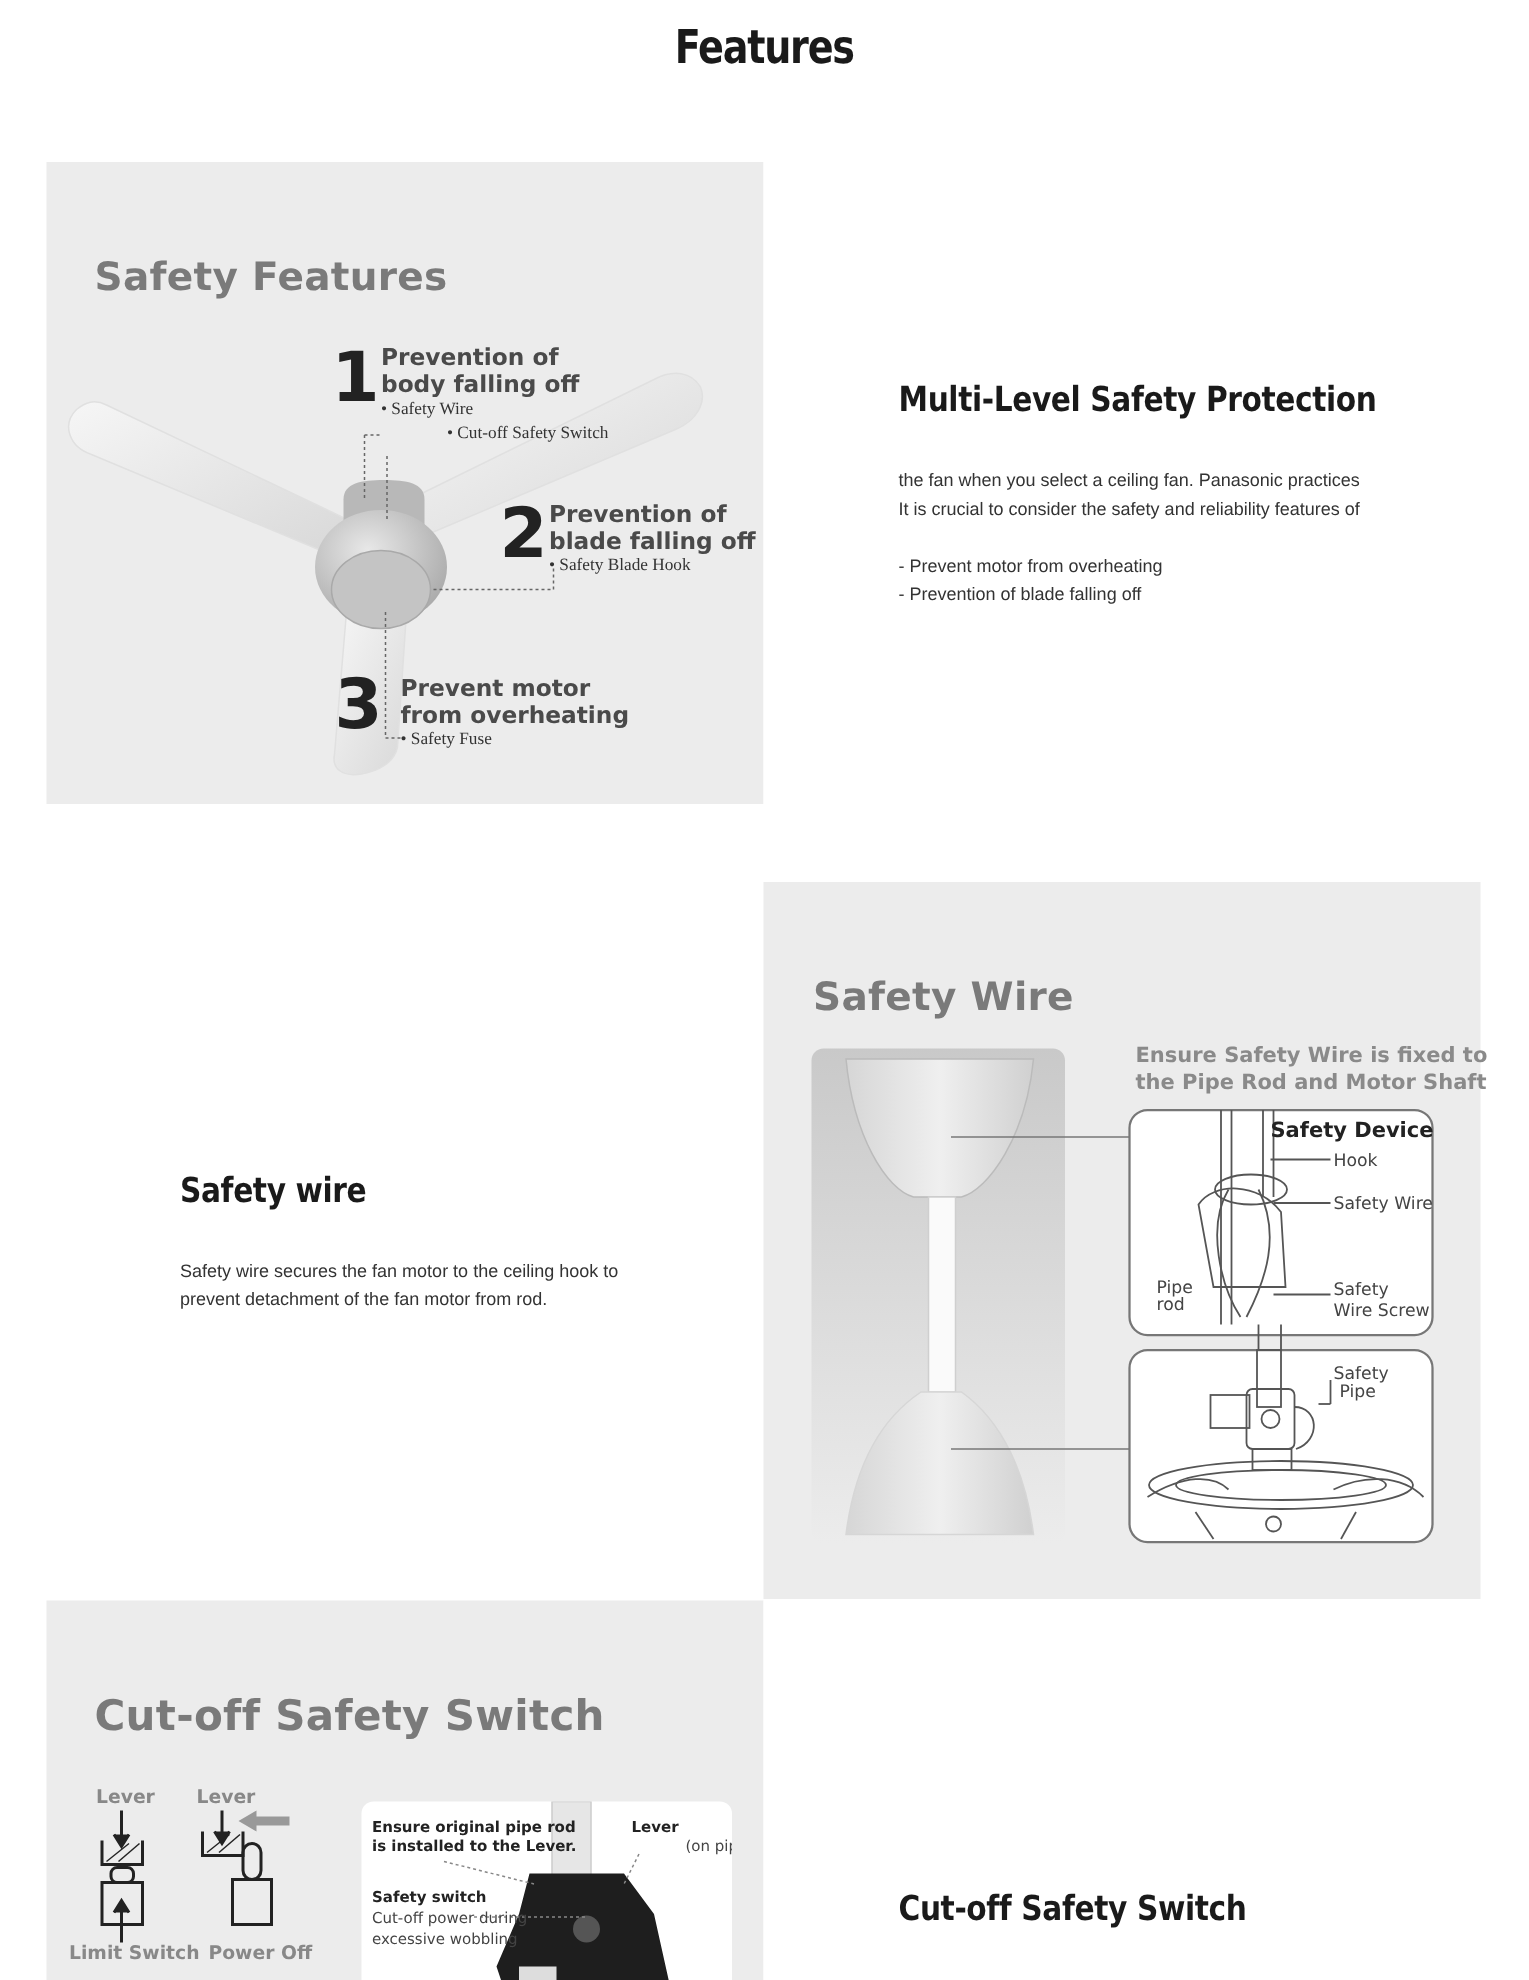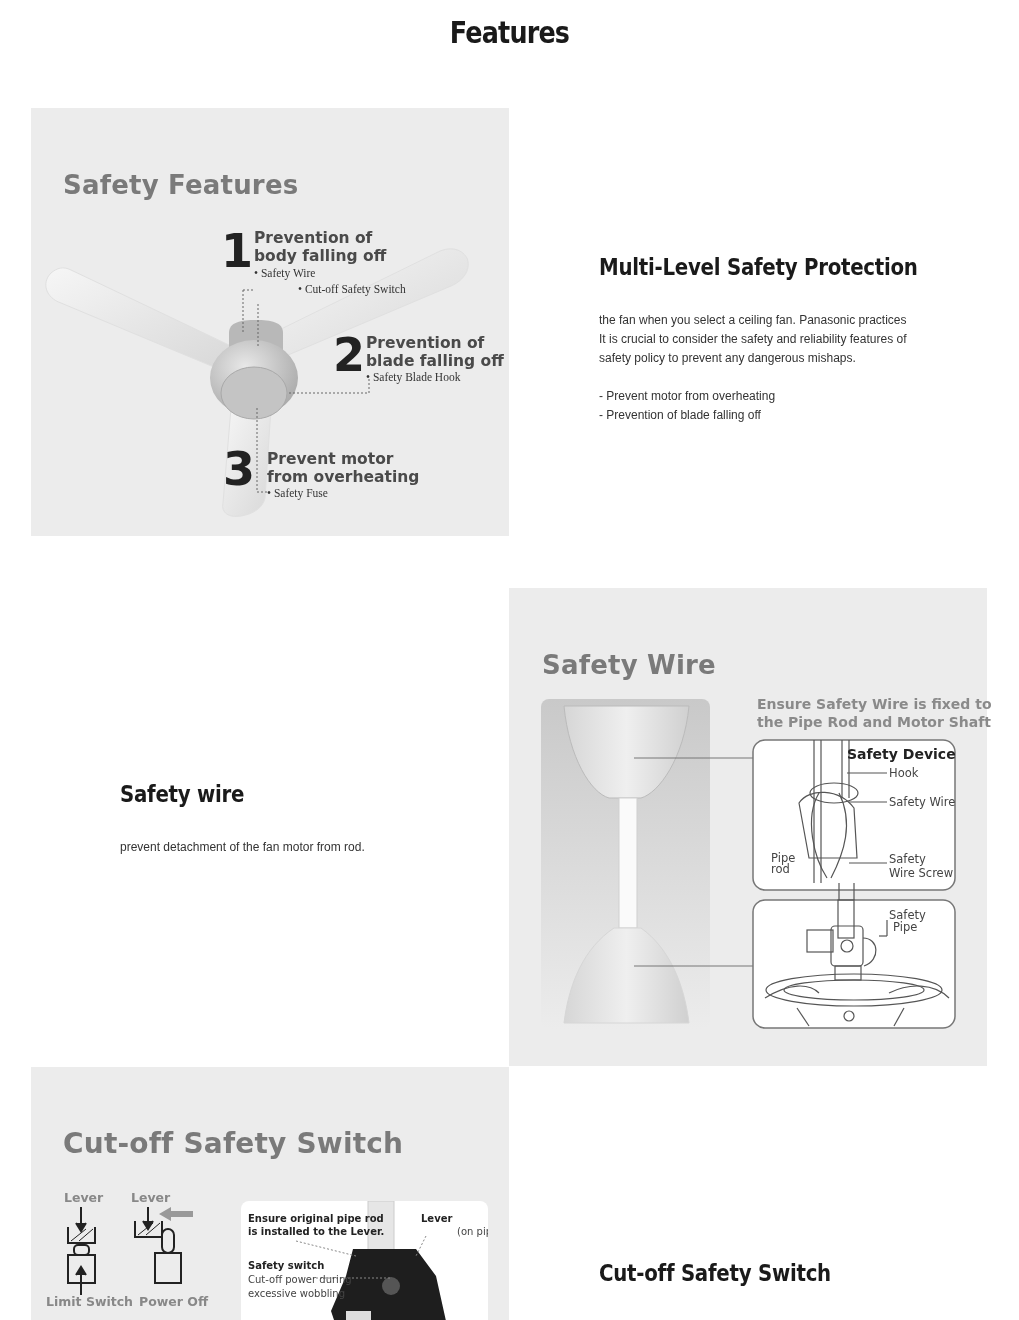--- a/index.html
+++ b/index.html
@@ -116,30 +116,30 @@
     <div class="ttl" style="left:44px; top:22px;">from overheating</div>
     <div class="bul" style="left:44px; top:39px;">• <span>Safety Fuse</span></div>
   </div>
 </div>
 
 <div class="panel white" style="left:509px; top:108px;">
   <div class="text-heading" style="left:90px; top:146px;">Multi-Level Safety Protection</div>
   <div class="body-text" style="left:90px; top:203px; width:360px;">
     <p>the fan when you select a ceiling fan. Panasonic practices</p>
     <p>It is crucial to consider the safety and reliability features of</p>
-    <p>safety policy to prevent any dangerous mishaps.</p>
     <div class="gap"></div>
     <p>- Prevent motor from overheating</p>
     <p>- Prevention of blade falling off</p>
   </div>
 </div>
 
 <div class="panel white" style="left:31px; top:588px;">
   <div class="text-heading" style="left:89px; top:193px;">Safety wire</div>
   <div class="body-text" style="left:89px; top:250px; width:340px;">
+    <p>Safety wire secures the fan motor to the ceiling hook to</p>
     <p>prevent detachment of the fan motor from rod.</p>
   </div>
 </div>
 
 <div class="panel gray" style="left:509px; top:588px; height:478px;">
   <div class="img-heading" style="left:33px; top:62px;">Safety Wire</div>
 
   <svg width="478" height="478" style="left:0; top:0;">
     <defs>
       <linearGradient id="rodBg" x1="0" y1="0" x2="0" y2="1">

